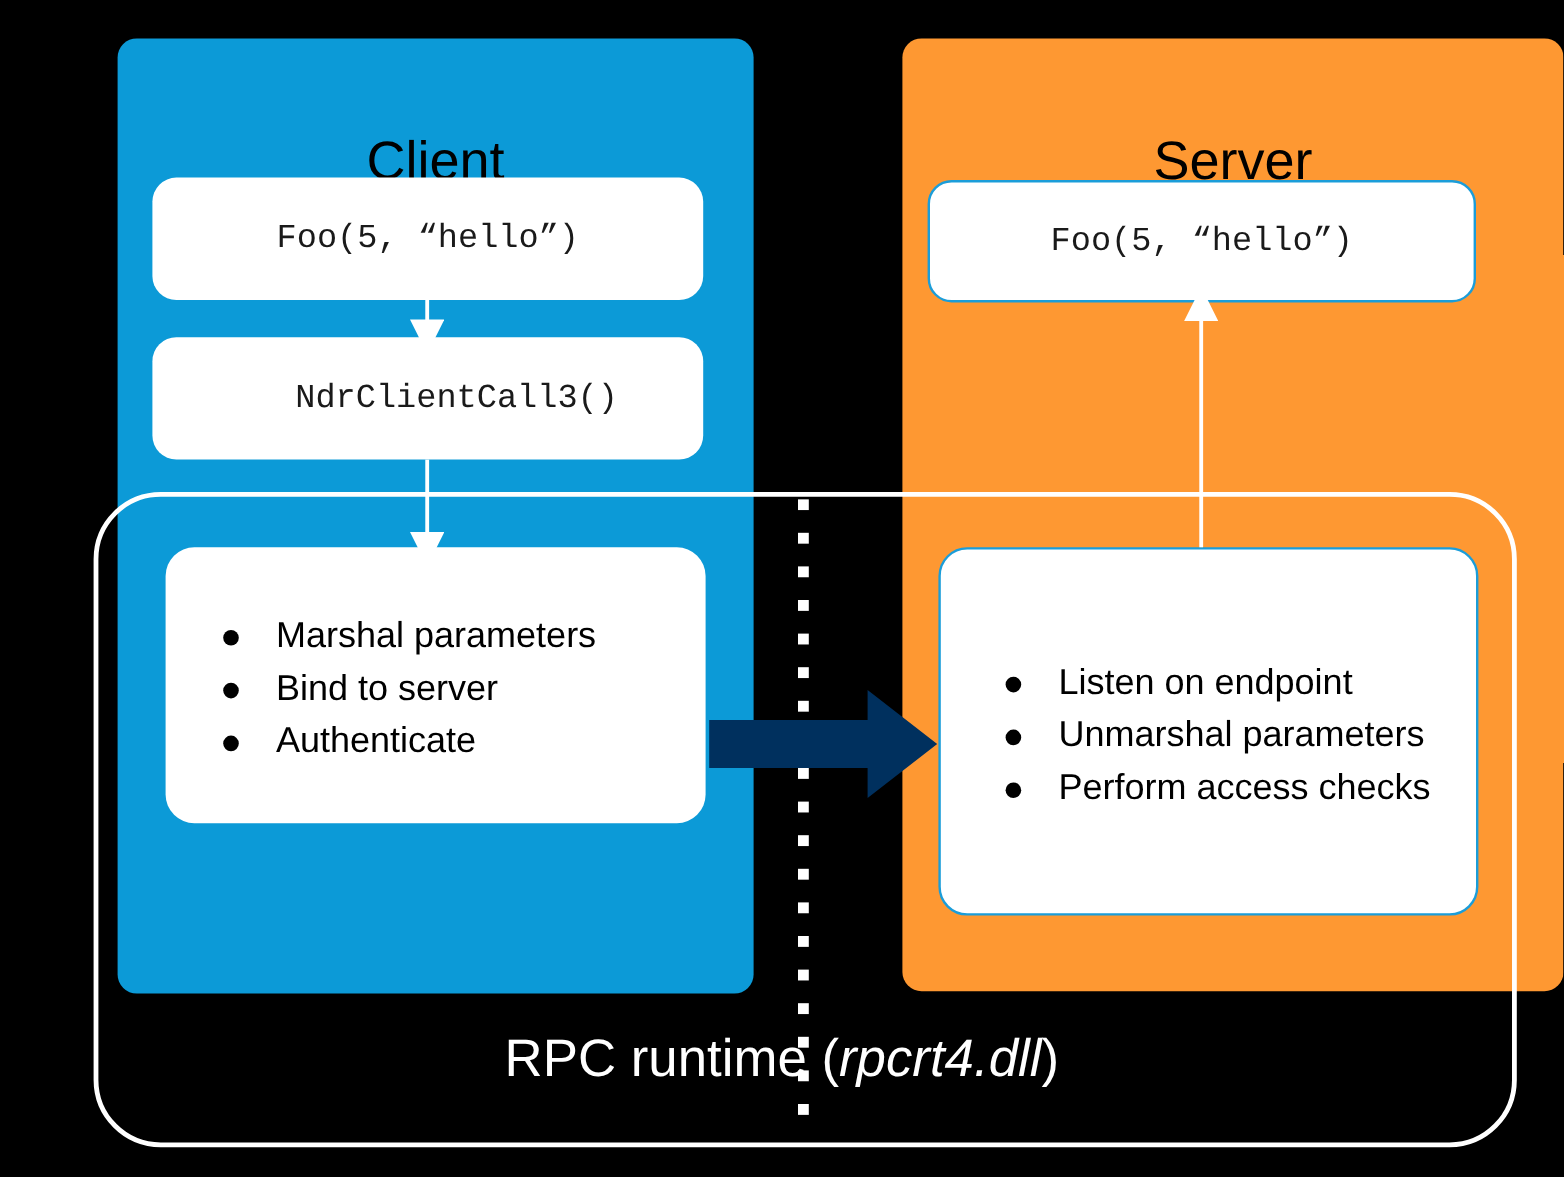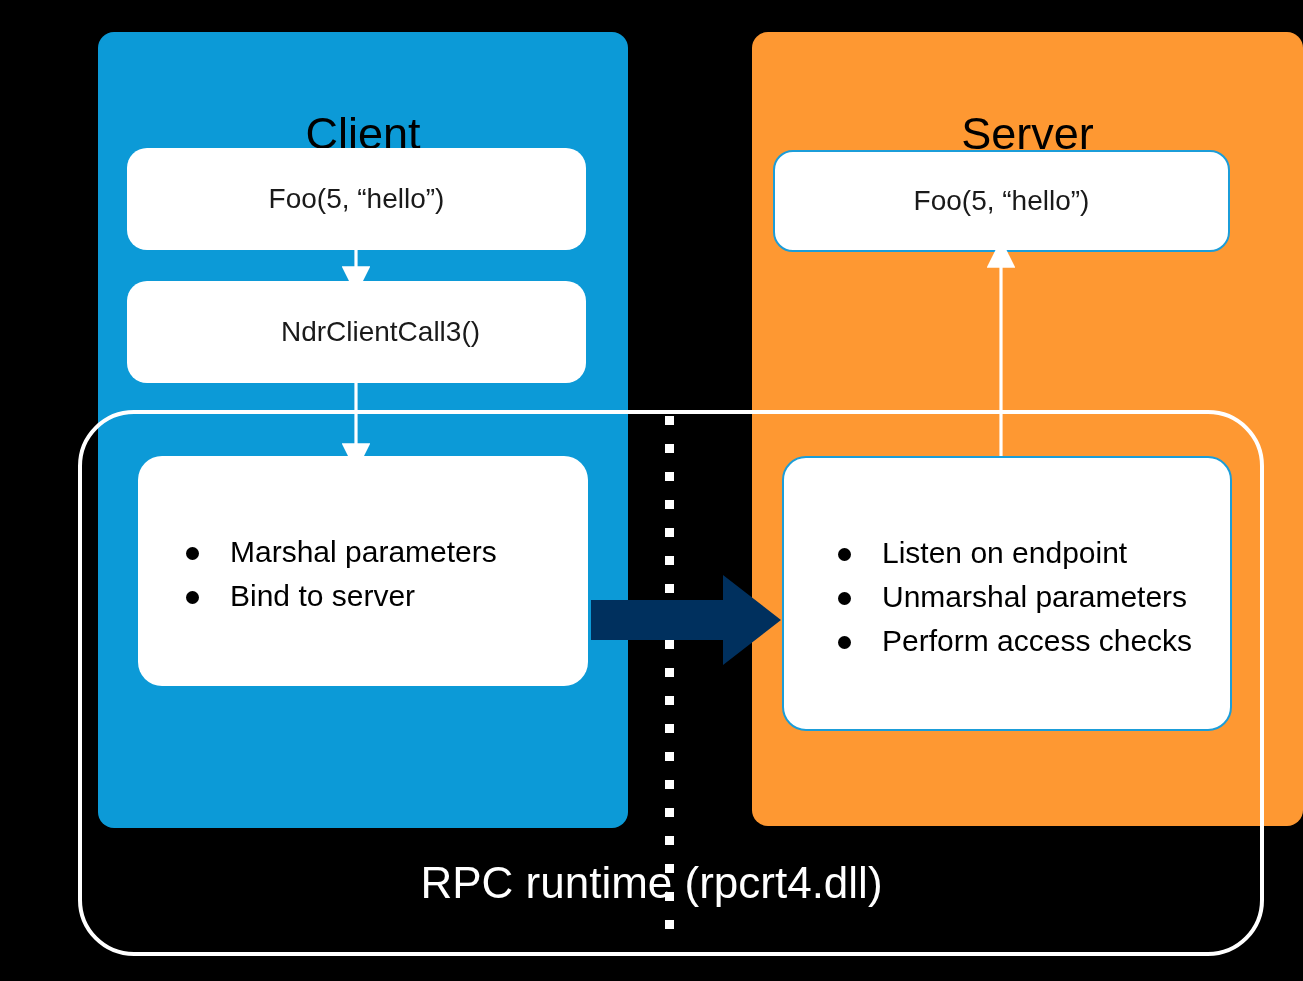--- a/index.html
+++ b/index.html
@@ -48,21 +48,21 @@
   }
 
   
   .code-box {
     position: absolute;
     background: #FFFFFF;
     border-radius: 20px;
     display: flex;
     align-items: center;
     justify-content: center;
-    font-family: Liberation Sans, sans-serif;
+    font-family: Liberation Mono, monospace;
     font-size: 28px;
     color: #1A1A1A;
     box-sizing: border-box;
   }
   .code-box.bordered {
     border: 2px solid #1B9DD9;
   }
 
   #client-foo-box  { left: 127px; top: 148px; width: 459px; height: 102px; }
   #client-ndr-box  { left: 127px; top: 281px; width: 459px; height: 102px; padding-left: 48px; }
@@ -74,21 +74,21 @@
     background: #FFFFFF;
     border-radius: 24px;
     box-sizing: border-box;
     padding: 46px 26px 40px 30px;
     display: flex;
     align-items: center;
   }
   .bullet-box.bordered { border: 2px solid #1B9DD9; }
 
   #client-bullets-box { left: 138px; top: 456px; width: 450px; height: 230px; }
-  #server-bullets-box { left: 782px; top: 456px; width: 450px; height: 275px; }
+  #server-bullets-box { left: 782px; top: 456px; width: 450px; height: 307px; }
 
   ul.bullets {
     list-style: none;
     margin: 0;
     padding: 0;
     width: 100%;
   }
   ul.bullets li {
     position: relative;
     padding-left: 62px;
@@ -125,21 +125,21 @@
   #rpc-label {
     position: absolute;
     left: 0;
     top: 856px;
     width: 1303px;
     text-align: center;
     font-size: 44px;
     line-height: 54px;
     color: #FFFFFF;
   }
-  #rpc-label .ital { }
+  #rpc-label .ital { font-style: italic; }
 
   
   #dotted-divider {
     position: absolute;
     left: 665px;
     top: 416px;
     width: 9px;
     height: 528px;
     background-image: linear-gradient(to bottom, #FFFFFF 0px, #FFFFFF 9px, rgba(0,0,0,0) 9px, rgba(0,0,0,0) 28px);
     background-size: 9px 28px;
@@ -170,20 +170,21 @@
   </div>
 
   <div class="code-box" id="client-ndr-box">
     <span>NdrClientCall3()</span>
   </div>
 
   <div class="bullet-box" id="client-bullets-box">
     <ul class="bullets">
       <li><span>Marshal parameters</span></li>
       <li><span>Bind to server</span></li>
+      <li><span>Authenticate</span></li>
     </ul>
   </div>
 
   <div class="panel" id="server-panel">
     <div class="panel-title">Server</div>
   </div>
 
   <div class="code-box bordered" id="server-foo-box">
     <span>Foo(5, “hello”)</span>
   </div>

